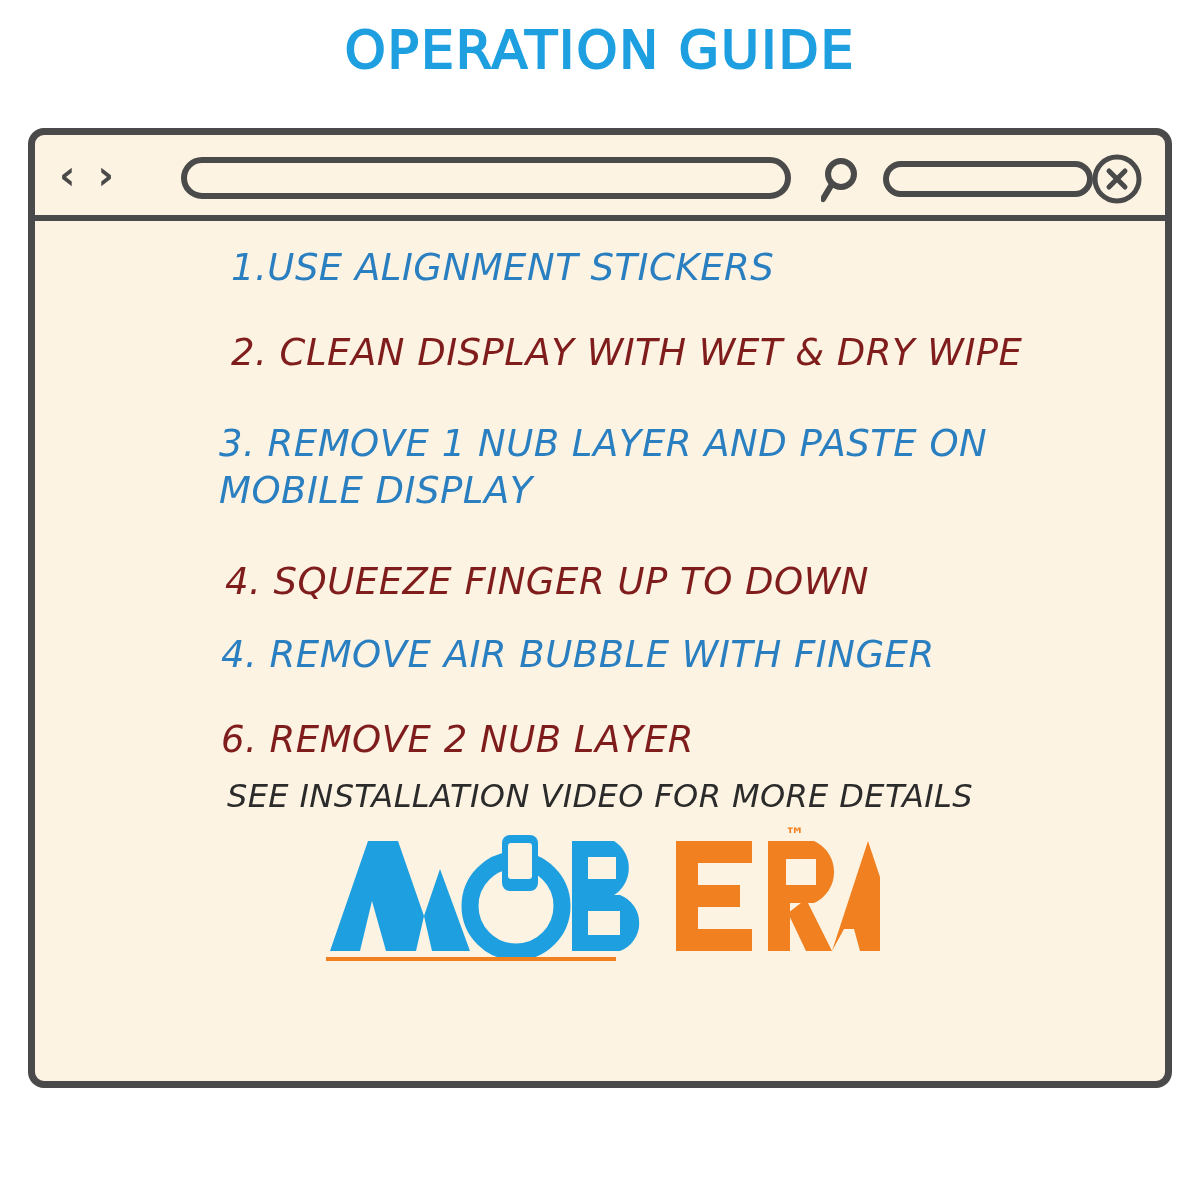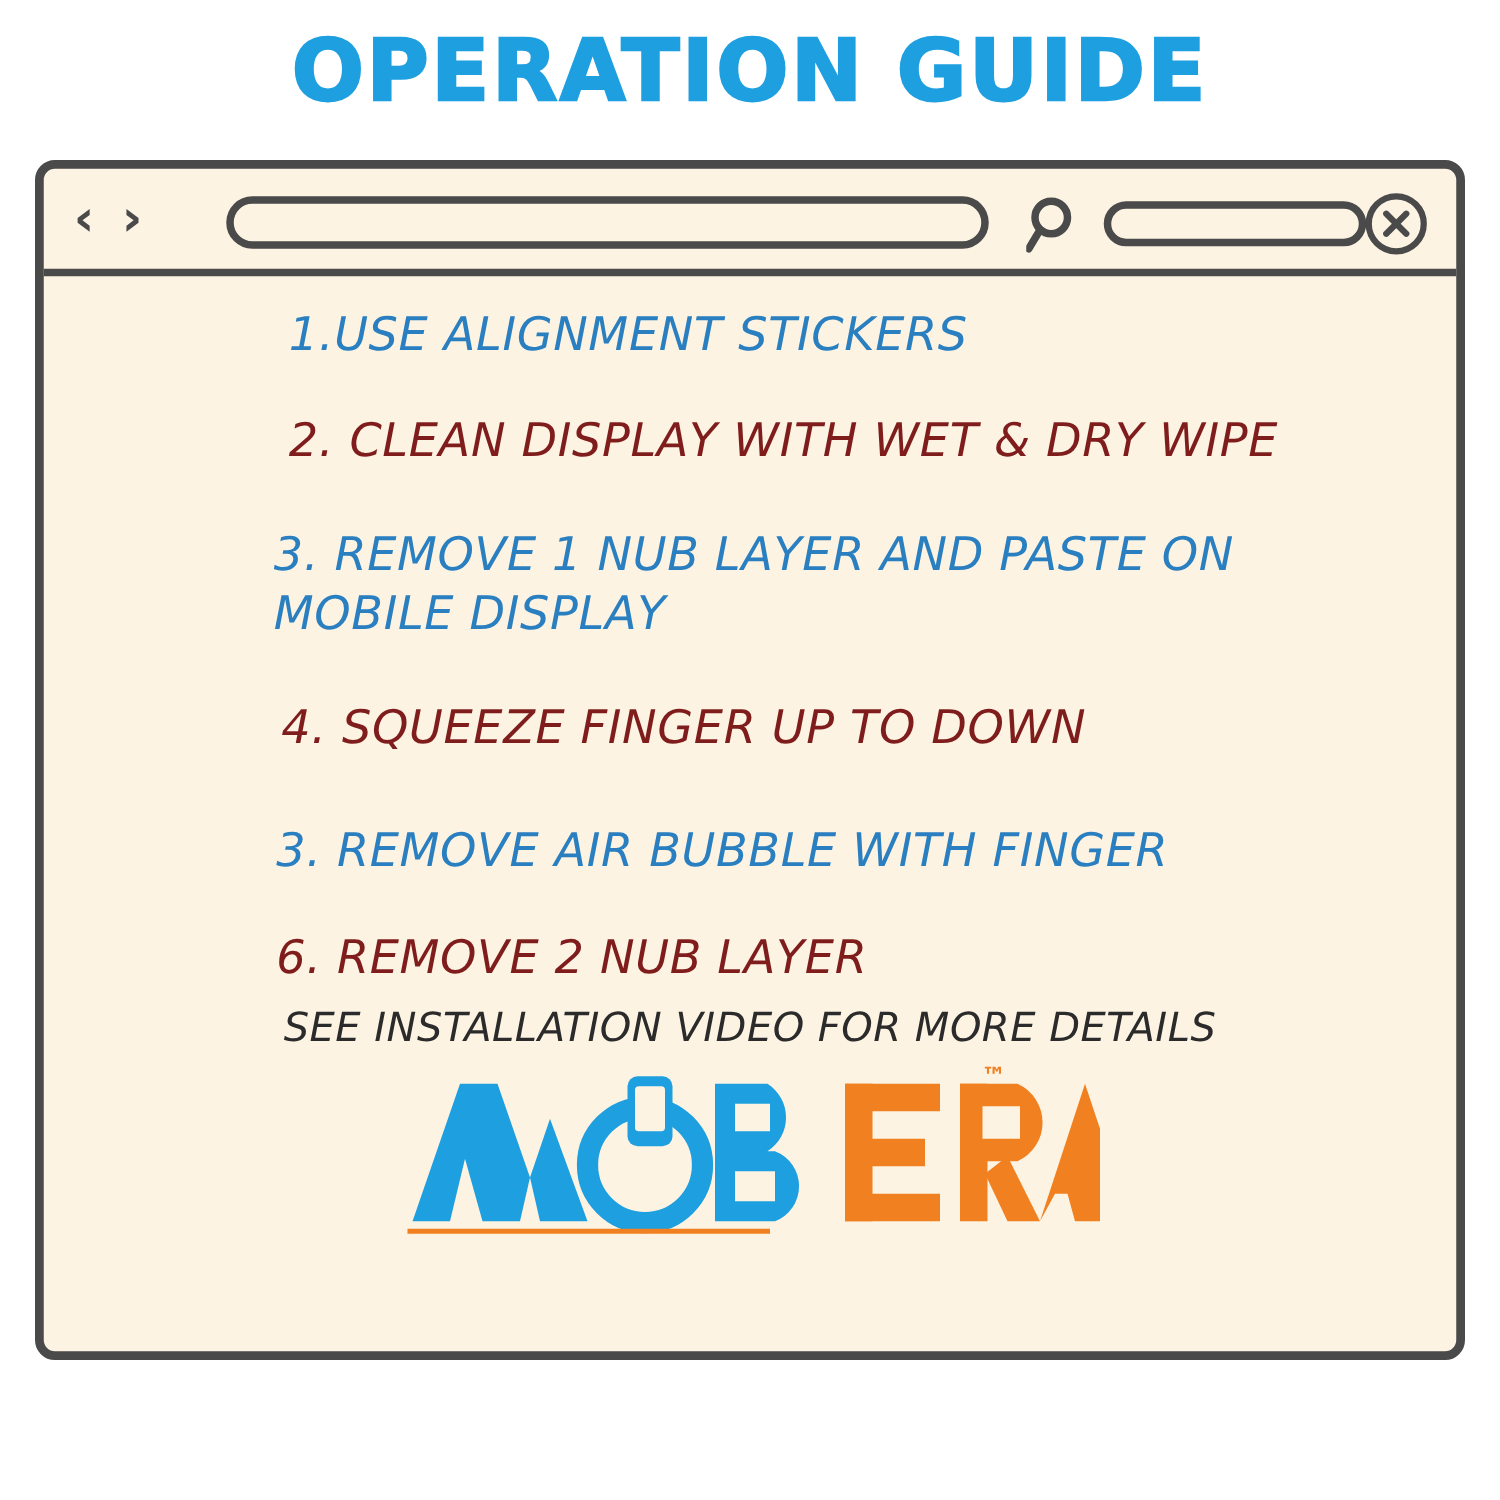--- a/index.html
+++ b/index.html
@@ -12,22 +12,22 @@
     height: 1200px;
     font-family: "Liberation Sans", sans-serif;
     overflow: hidden;
     position: relative;
   }
 
   
   .title {
     text-align: center;
     color: #1e9fe0;
-    font-size: 68px;
-    font-weight: bold;
+    font-size: 52px;
+    font-weight: normal;
     letter-spacing: 2px;
     margin: 24px 0 0 0;
     line-height: 1;
     font-family: "DejaVu Sans", sans-serif;
     -webkit-text-stroke: 2px #1e9fe0;
   }
 
   
   .window {
     position: absolute;
@@ -119,21 +119,21 @@
     text-align: left;
     padding-left: 152px;
     padding-right: 30px;
   }
   .step.blue  { color: #2a7fc0; }
   .step.orange{ color: #7f1d1d; }
 
   .step-1 { padding-left: 162px; margin-bottom: 44px; }
   .step-2 { padding-left: 162px; margin-bottom: 46px; }
   .step-3 { padding-left: 150px; margin-bottom: 46px; line-height: 1.28; }
-  .step-4 { padding-left: 156px; margin-bottom: 58px; }
+  .step-4 { padding-left: 156px; margin-bottom: 32px; }
   .step-5 { padding-left: 152px; margin-bottom: 44px; }
   .step-6 { padding-left: 152px; margin-bottom: 16px; }
 
   .footnote {
     text-align: center;
     color: #2b2b2b;
     font-size: 32px;
     font-family: "DejaVu Sans", sans-serif;
     letter-spacing: 0.4px;
     margin: 0 0 6px 0;
@@ -196,21 +196,21 @@
         <line x1="34" y1="18" x2="18" y2="34" stroke="#4a4a4a" stroke-width="5" stroke-linecap="round"></line>
       </svg>
     </span>
   </div>
 
   <div class="content">
     <p class="step blue step-1">1.USE ALIGNMENT STICKERS</p>
     <p class="step orange step-2">2. CLEAN DISPLAY WITH WET &amp; DRY WIPE</p>
     <p class="step blue step-3">3. REMOVE 1 NUB LAYER AND PASTE ON MOBILE DISPLAY</p>
     <p class="step orange step-4">4. SQUEEZE FINGER UP TO DOWN</p>
-    <p class="step blue step-5">3. REMOVE AIR BUBBLE WITH FINGER</p>
+    <p class="step blue step-5">4. REMOVE AIR BUBBLE WITH FINGER</p>
     <p class="step orange step-6">6. REMOVE 2 NUB LAYER</p>
 
     <p class="footnote">SEE INSTALLATION VIDEO FOR MORE DETAILS</p>
 
     <div class="logo-wrap">
       <svg class="logo" viewBox="0 0 560 140">
 
         <polygon points="10,130 48,20 78,20 104,95 96,130 66,130 52,80 40,130" fill="#1e9fe0"></polygon>
         <polygon points="104,95 120,48 150,130 112,130" fill="#1e9fe0"></polygon>
 

